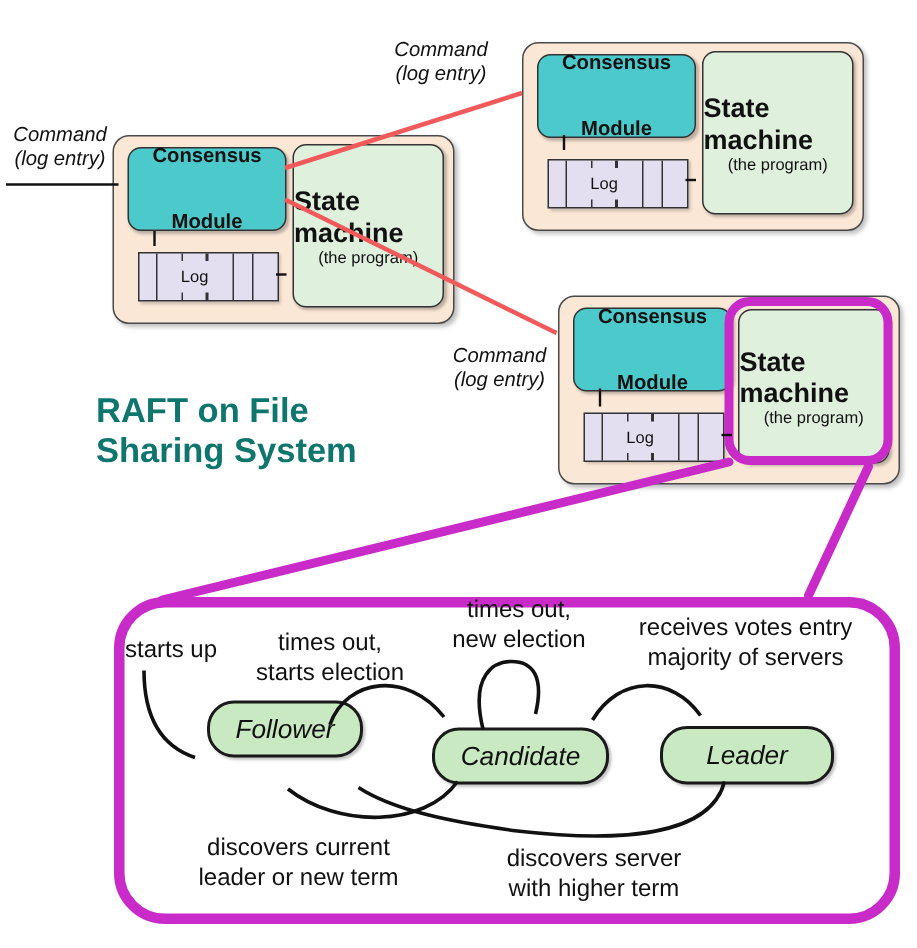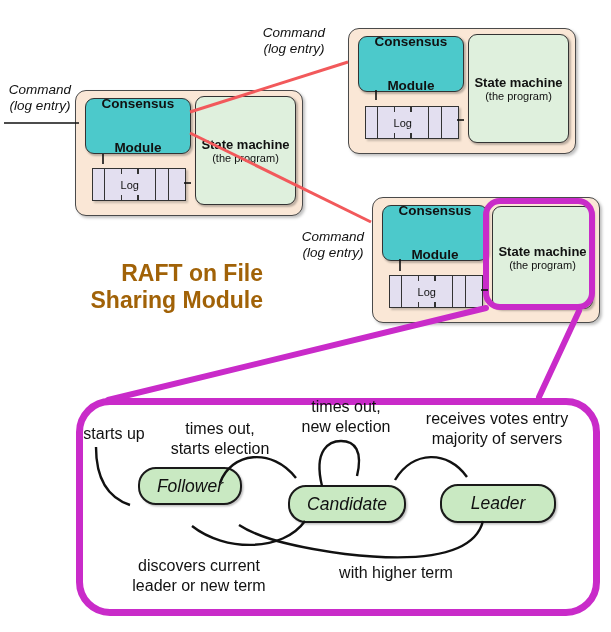--- a/index.html
+++ b/index.html
@@ -12,42 +12,42 @@
   #server-1{left:75px;top:90px;}
   #server-2{left:348px;top:28px;}
   #server-3{left:372px;top:197px;}
   .cm{position:absolute;left:9px;top:7px;width:104px;height:54px;background:#4CC9CB;
       border:1.6px solid #333;border-radius:9px;display:flex;flex-direction:column;
       align-items:center;justify-content:center;font-weight:bold;font-size:13.5px;
       line-height:16px;box-shadow:1.5px 1.5px 2px rgba(0,0,0,.25);gap:28px;}
   .sm{position:absolute;left:119px;top:5px;width:99px;height:107px;background:#DFF0DD;
       border:1.6px solid #333;border-radius:9px;display:flex;flex-direction:column;
       align-items:center;justify-content:center;box-shadow:1.5px 1.5px 2px rgba(0,0,0,.25);}
-  .sm .sm-title{font-size:13px;font-weight:bold;}
+  .sm .sm-title{font-size:18px;font-weight:bold;}
   .sm .sm-sub{font-size:11px;}
   .log{position:absolute;left:16px;top:77px;width:92px;height:31px;background:#E3DFF0;
        border:1.6px solid #333;display:flex;box-shadow:1.5px 1.5px 2px rgba(0,0,0,.2);}
   .log .cell{height:100%;box-sizing:border-box;}
   .log .c1{width:13%;border-right:1.6px solid #333;}
   .log .c2{width:55%;border-right:1.6px solid #333;position:relative;display:flex;
            align-items:center;justify-content:center;font-size:11px;}
   .log .c3{width:15%;border-right:1.6px solid #333;}
   .log .c4{flex:1;}
   .tick{position:absolute;width:1.6px;height:5px;background:#333;}
   .t1{left:32%;top:0;} .t2{left:65%;top:0;} .t3{left:32%;bottom:0;} .t4{left:65%;bottom:0;}
   
   .sm-highlight{position:absolute;left:483px;top:198px;width:112px;height:112px;
                 border:6px solid #C92BC9;border-radius:17px;box-sizing:border-box;}
   
   .cmd{position:absolute;font-style:italic;font-size:13.5px;line-height:16px;text-align:center;}
   #cmd-1{left:0;top:82px;width:80px;}
   #cmd-2{left:253px;top:25px;width:82px;}
   #cmd-3{left:294px;top:229px;width:78px;}
-  .main-title{position:absolute;left:48px;top:260px;width:215px;text-align:right;
-              font-weight:bold;font-size:23px;line-height:27px;color:#a16207;}
+  .main-title{position:absolute;left:64px;top:260px;width:215px;text-align:left;
+              font-weight:bold;font-size:23px;line-height:27px;color:#0f766e;}
   
   .state-box{position:absolute;left:76px;top:398px;width:524px;height:218px;
              border:7px solid #C92BC9;border-radius:34px;box-sizing:border-box;background:#fff;}
   .pill{position:absolute;background:#C9E9C2;border:2px solid #1a1a1a;border-radius:18px;
         display:flex;align-items:center;justify-content:center;font-style:italic;
         font-size:17.5px;box-shadow:1.5px 1.5px 2px rgba(0,0,0,.25);}
   #pill-follower{left:138px;top:467px;width:100px;height:34px;}
   #pill-candidate{left:288px;top:485px;width:114px;height:34px;align-items:center;}
   #pill-leader{left:440px;top:484px;width:112px;height:35px;}
   .sl{position:absolute;font-size:16px;line-height:20px;text-align:center;}
@@ -151,21 +151,21 @@
       </div>
       <div class="cell c3"></div>
       <div class="cell c4"></div>
     </div>
   </div>
 
   <div class="sm-highlight"></div>
 
   <div class="main-title">
     <div>RAFT on File</div>
-    <div>Sharing Module</div>
+    <div>Sharing System</div>
   </div>
 
   <div class="state-box"></div>
 
   <div class="sl" id="lbl-starts-up">
     <div>starts up</div>
   </div>
   <div class="sl" id="lbl-times-out-starts">
     <div>times out,</div>
     <div>starts election</div>
@@ -176,20 +176,21 @@
   </div>
   <div class="sl" id="lbl-receives-votes">
     <div>receives votes entry</div>
     <div>majority of servers</div>
   </div>
   <div class="sl" id="lbl-discovers-leader">
     <div>discovers current</div>
     <div>leader or new term</div>
   </div>
   <div class="sl" id="lbl-discovers-server">
+    <div>discovers server</div>
     <div>with higher term</div>
   </div>
 
   <div class="pill" id="pill-follower">
     <span>Follower</span>
   </div>
   <div class="pill" id="pill-candidate">
     <span>Candidate</span>
   </div>
   <div class="pill" id="pill-leader">

